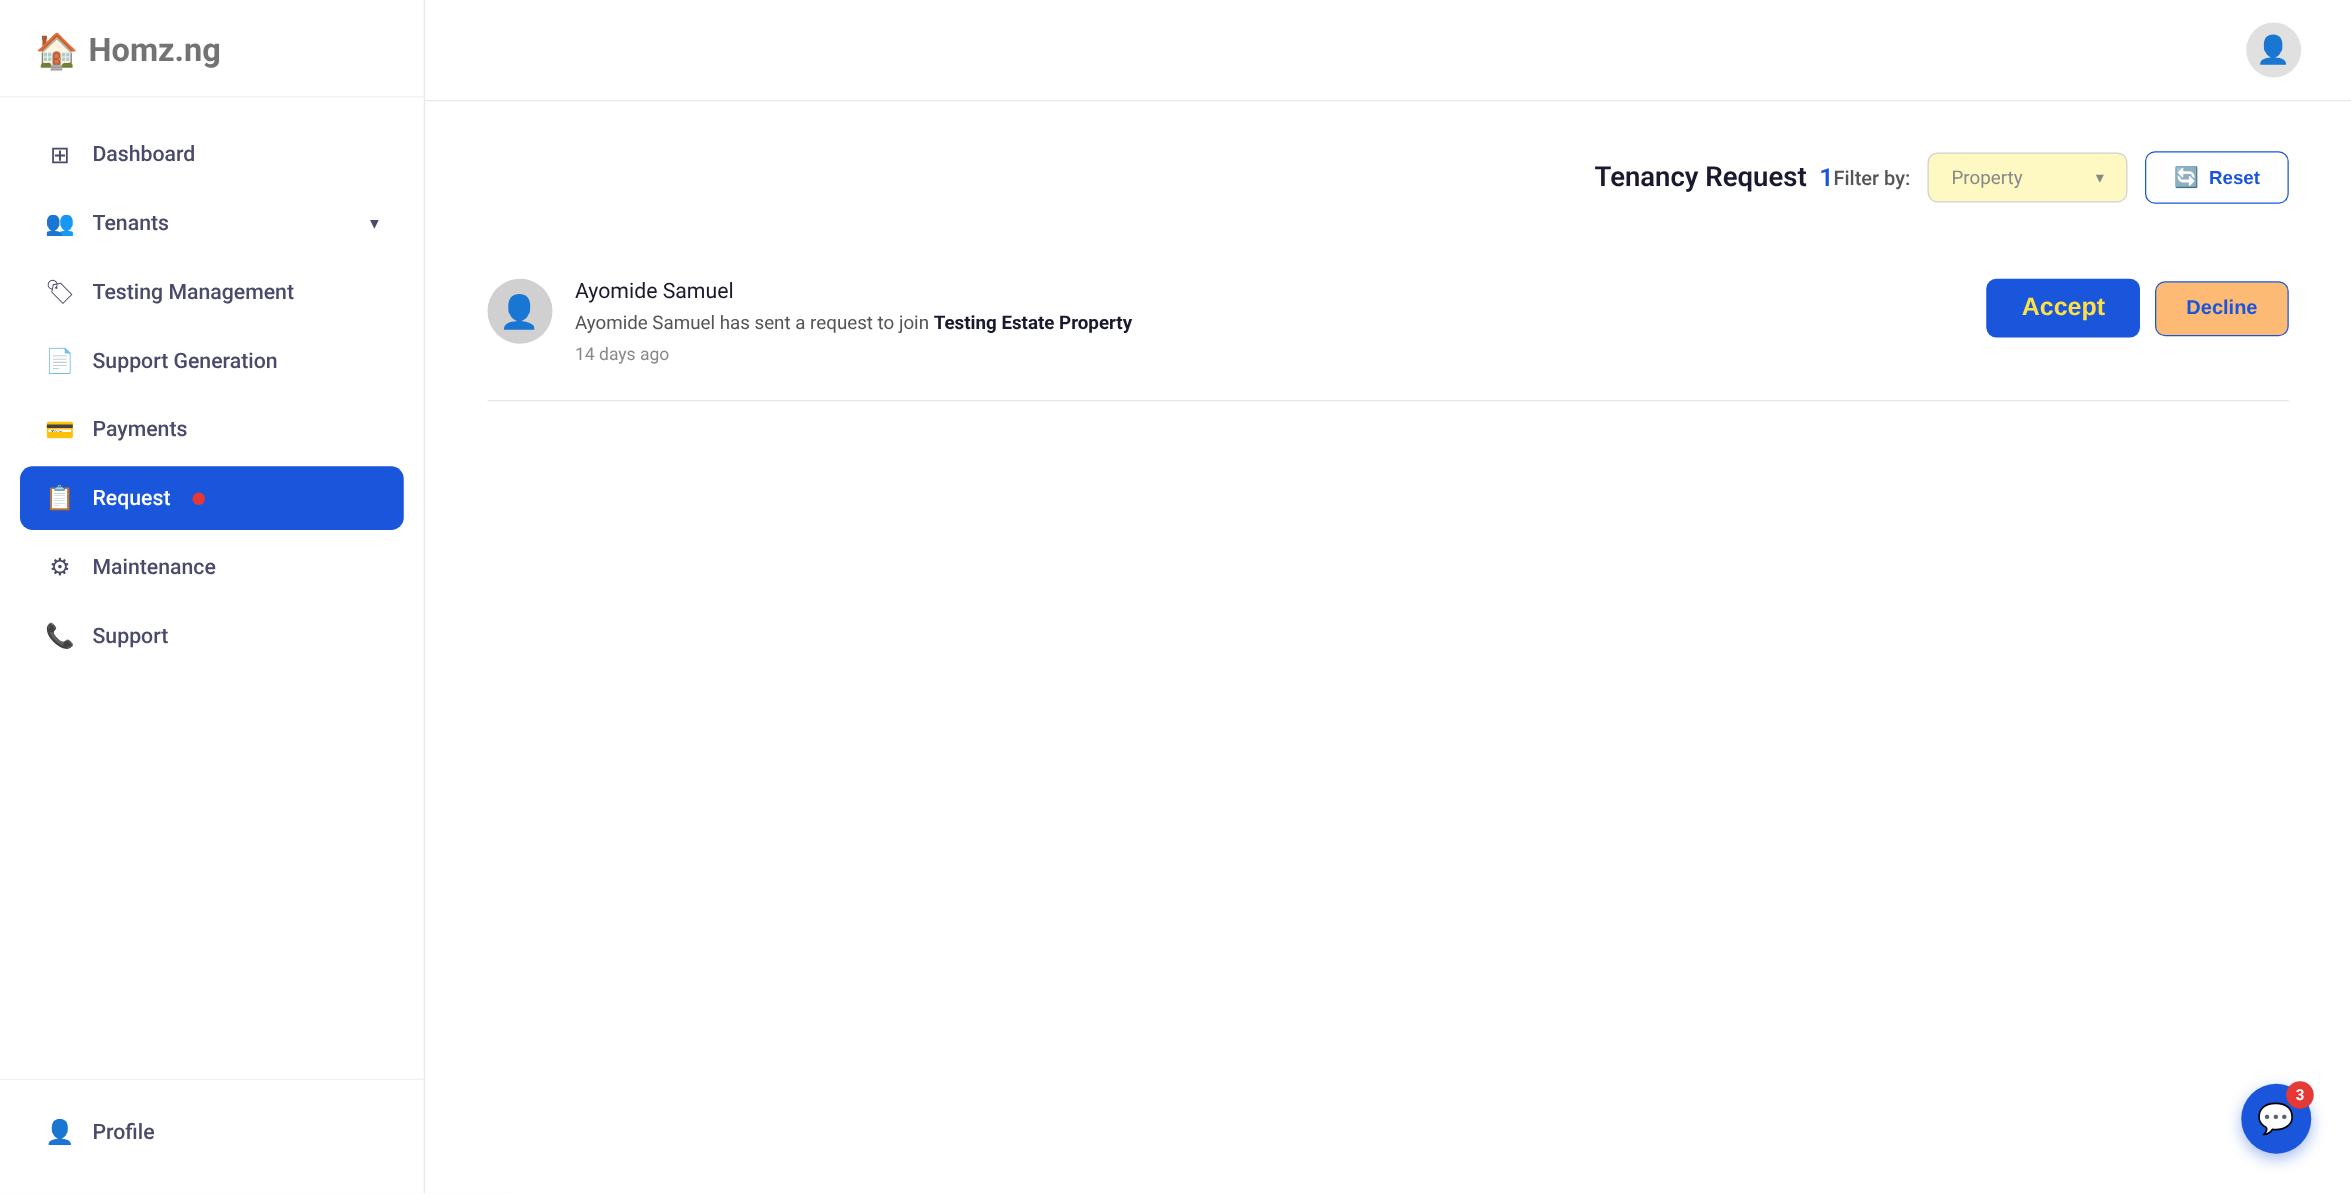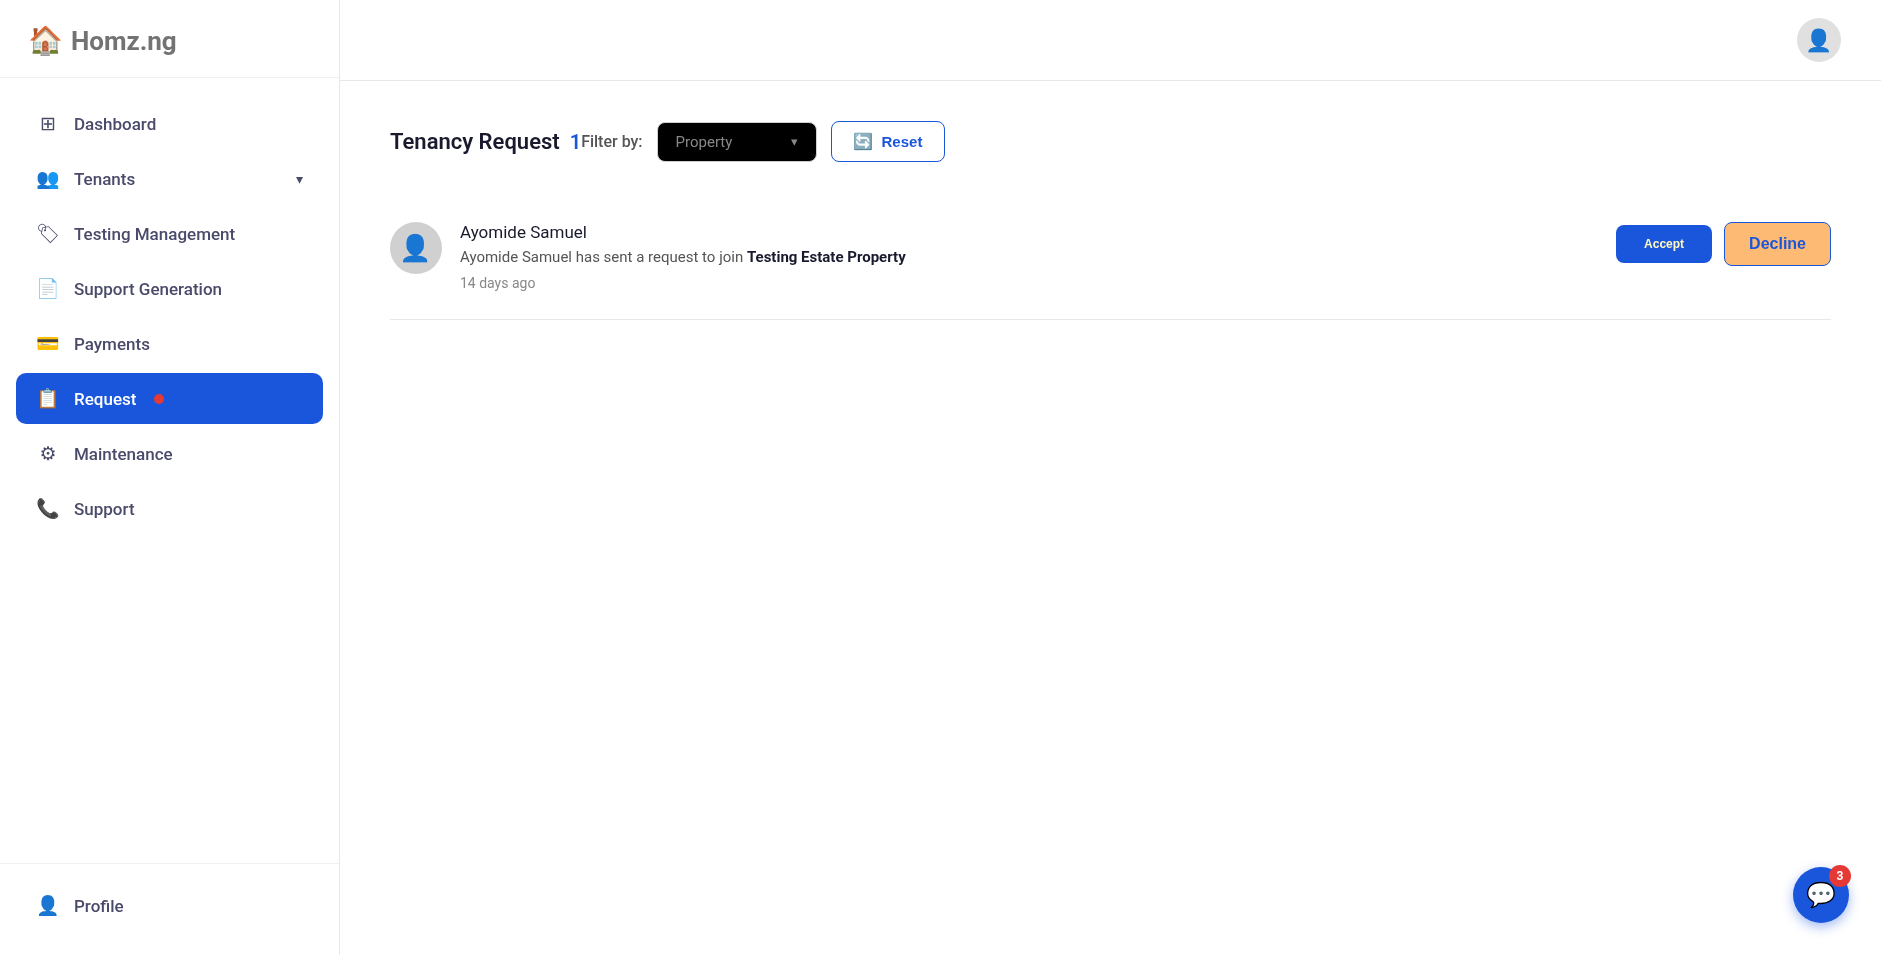--- a/index.html
+++ b/index.html
@@ -129,21 +129,21 @@
     }
 
     .content-area {
       padding: 40px 50px;
       flex: 1;
     }
 
     .page-header {
       display: flex;
       align-items: center;
-      justify-content: flex-start;
+      justify-content: flex-end;
       margin-bottom: 32px;
     }
 
     .page-title-area {
       display: flex;
       align-items: center;
       gap: 10px;
     }
 
     .page-title {
@@ -172,21 +172,21 @@
 
     .filter-select {
       display: flex;
       align-items: center;
       gap: 12px;
       border: 1.5px solid #d0d0d0;
       border-radius: 8px;
       padding: 10px 18px;
       font-size: 15px;
       color: #888;
-      background: #000000;
+      background: #fef9c3;
       cursor: pointer;
       min-width: 160px;
     }
 
     .filter-select .chevron-down {
       margin-left: auto;
       font-size: 13px;
       color: #888;
     }
 
@@ -261,25 +261,25 @@
     .request-actions {
       display: flex;
       align-items: center;
       gap: 12px;
       margin-left: auto;
       flex-shrink: 0;
     }
 
     .accept-btn {
       background: #1a56db;
-      color: #fef9c3;
+      color: #fde047;
       border: none;
       border-radius: 8px;
       padding: 12px 28px;
-      font-size: 12px;
+      font-size: 20px;
       font-weight: 600;
       cursor: pointer;
     }
 
     .decline-btn {
       background: #fdba74;
       color: #1a56db;
       border: 1.5px solid #1a56db;
       border-radius: 8px;
       padding: 12px 24px;

